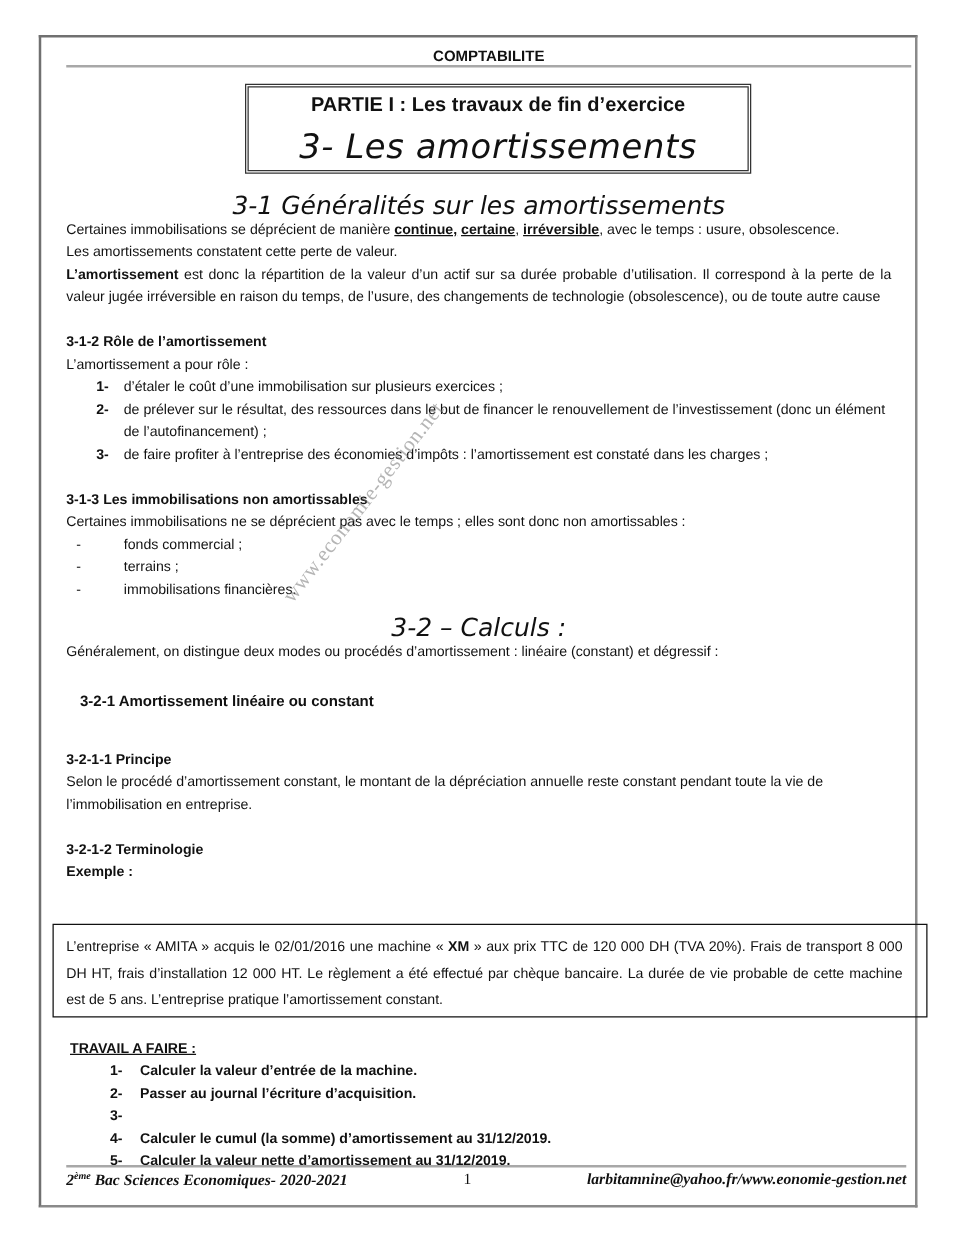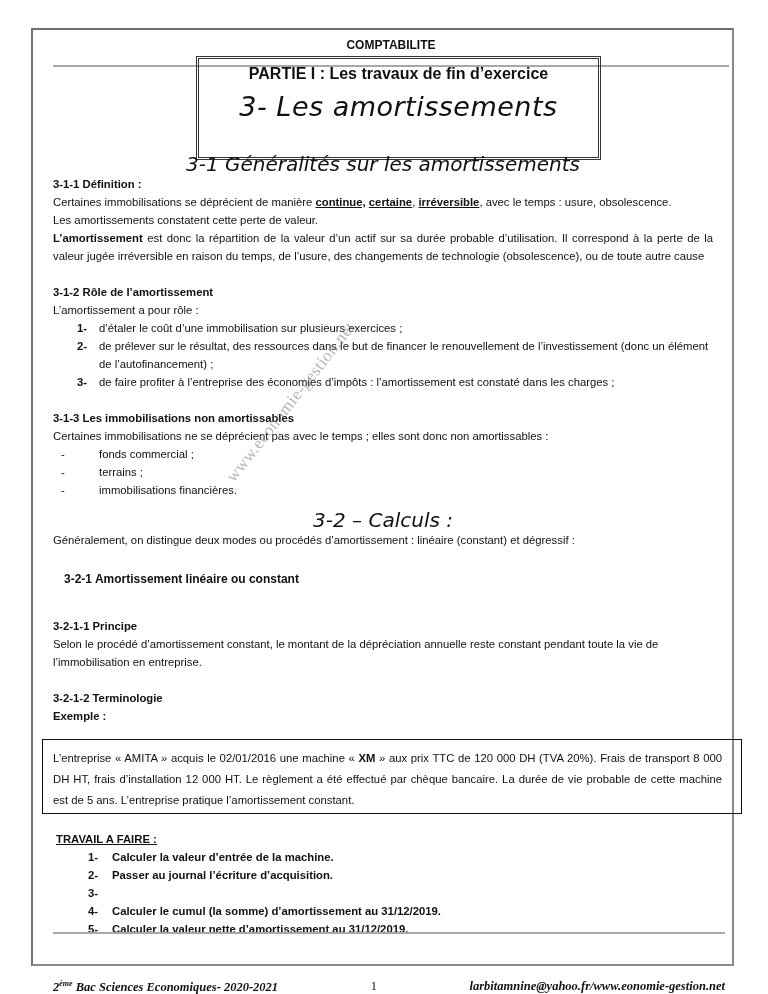--- a/index.html
+++ b/index.html
@@ -1,19 +1,19 @@
 <!DOCTYPE html>
 <html><head>
   <meta charset="utf-8">
   <style>
     html, body { margin: 0; padding: 0; background: #ffffff; }
     body { width: 768px; height: 994px; position: relative; overflow: hidden; font-family: "Liberation Sans", sans-serif; color: #111; }
     .frame { position: absolute; left: 31px; top: 28px; width: 703px; height: 938px; border: 2px solid #707070; border-right-color: #8a8a8a; border-bottom-color: #8a8a8a; box-sizing: border-box; }
-    .hdr { position: absolute; left: 53px; top: 38px; width: 676px; text-align: center; font-weight: bold; font-size: 12px; padding-bottom: 13px; border-bottom: 2px solid #a8a8a8; }
-    .title-outer { position: absolute; left: 196px; top: 56px; width: 405px; height: 104px; border: 3px double #333; box-sizing: border-box; }
+    .hdr { position: absolute; left: 53px; top: 38px; width: 676px; text-align: center; font-weight: bold; font-size: 12px; padding-bottom: 0; border-bottom: 2px solid #a8a8a8; }
+    .title-outer { position: absolute; left: 196px; top: 67px; width: 405px; height: 72px; border: 3px double #333; box-sizing: border-box; }
     .title-line1 { position: absolute; left: 0; right: 0; top: 6px; text-align: center; font-weight: bold; font-size: 16px; }
     .title-line2 { position: absolute; left: 0; right: 0; top: 32px; text-align: center; font-size: 27px; font-family: "DejaVu Sans", sans-serif; font-style: oblique; letter-spacing: 0.5px; }
     .content { position: absolute; left: 53px; top: 153px; width: 660px; font-size: 11.3px; line-height: 18px; }
     .h-script { font-family: "DejaVu Sans", sans-serif; font-style: oblique; font-size: 20px; line-height: 22px; margin: 0; font-weight: normal; text-align: center; }
     .h3 { font-weight: bold; font-size: 11.3px; margin: 0; }
     .h3-lg { font-weight: bold; font-size: 12px; margin: 11px; }
     p { margin: 0; }
     .just { text-align: justify; }
     .u { text-decoration: underline; font-weight: bold; margin-top: 40px; }
     .b { font-weight: bold; }
@@ -25,39 +25,38 @@
     ul.dash { list-style: none; margin: 0; padding: 0 0 0 8px; }
     ul.dash li { display: flex; }
     ul.dash li .d { width: 38px; flex: none; }
     .example { position: absolute; left: 42px; top: 739px; width: 700px; height: 75px; border: 1.5px solid #111; box-sizing: border-box; padding: 8px 19px 0 10px; font-size: 11.3px; line-height: 21px; text-align: justify; }
     .travail { position: absolute; left: 56px; top: 830px; width: 660px; font-size: 11.3px; line-height: 18px; }
     .travail .tt { font-weight: bold; text-decoration: underline; }
     .travail ol { list-style: none; margin: 0; padding: 0 0 0 32px; }
     .travail li { display: flex; font-weight: bold; }
     .travail li .n { width: 24px; flex: none; }
     .footer-line { position: absolute; left: 53px; top: 932px; width: 672px; border-top: 2px solid #a8a8a8; }
-    .footer { position: absolute; left: 53px; top: 936px; width: 672px; font-family: "Liberation Serif", serif; font-style: italic; font-weight: bold; font-size: 12.5px; display: flex; justify-content: space-between; margin-top: 43px; }
+    .footer { position: absolute; left: 53px; top: 936px; width: 672px; font-family: "Liberation Serif", serif; font-style: italic; font-weight: bold; font-size: 12.5px; display: flex; justify-content: space-between; }
     .footer .page { font-style: normal; font-weight: normal; }
     .watermark { position: absolute; left: 230px; top: 470px; font-family: "Liberation Serif", serif; font-size: 17px; color: rgba(120,120,120,0.55); transform: rotate(-52deg); transform-origin: left center; white-space: nowrap; letter-spacing: 0.5px; pointer-events: none; }
   </style>
 </head>
 <body>
 
 <div class="frame"></div>
 
 <div class="hdr">COMPTABILITE</div>
 
 <div class="title-outer">
   <div class="title-line1">PARTIE I : Les travaux de fin d’exercice</div>
   <div class="title-line2">3- Les amortissements</div>
 </div>
 
 <div class="content">
   <h2 class="h-script">3-1 Généralités sur les amortissements</h2>
-  <p class="h3">3-1-1 Définition :</p>
   <p class="just"><span>Certaines immobilisations se déprécient de manière </span><span class="u">continue,</span><span> </span><span class="u">certaine</span><span>, </span><span class="u">irréversible</span><span>, avec le temps : usure, obsolescence.</span></p>
   <p>Les amortissements constatent cette perte de valeur.</p>
   <p class="just"><span class="b">L’amortissement</span><span> est donc la répartition de la valeur d’un actif sur sa durée probable d’utilisation. Il correspond à la perte de la valeur jugée irréversible en raison du temps, de l’usure, des changements de technologie (obsolescence), ou de toute autre cause</span></p>
 
   <div class="gap"></div>
   <p class="h3">3-1-2 Rôle de l’amortissement</p>
   <p>L’amortissement a pour rôle :</p>
   <ol class="num">
     <li>
         <span class="n">1-</span>

